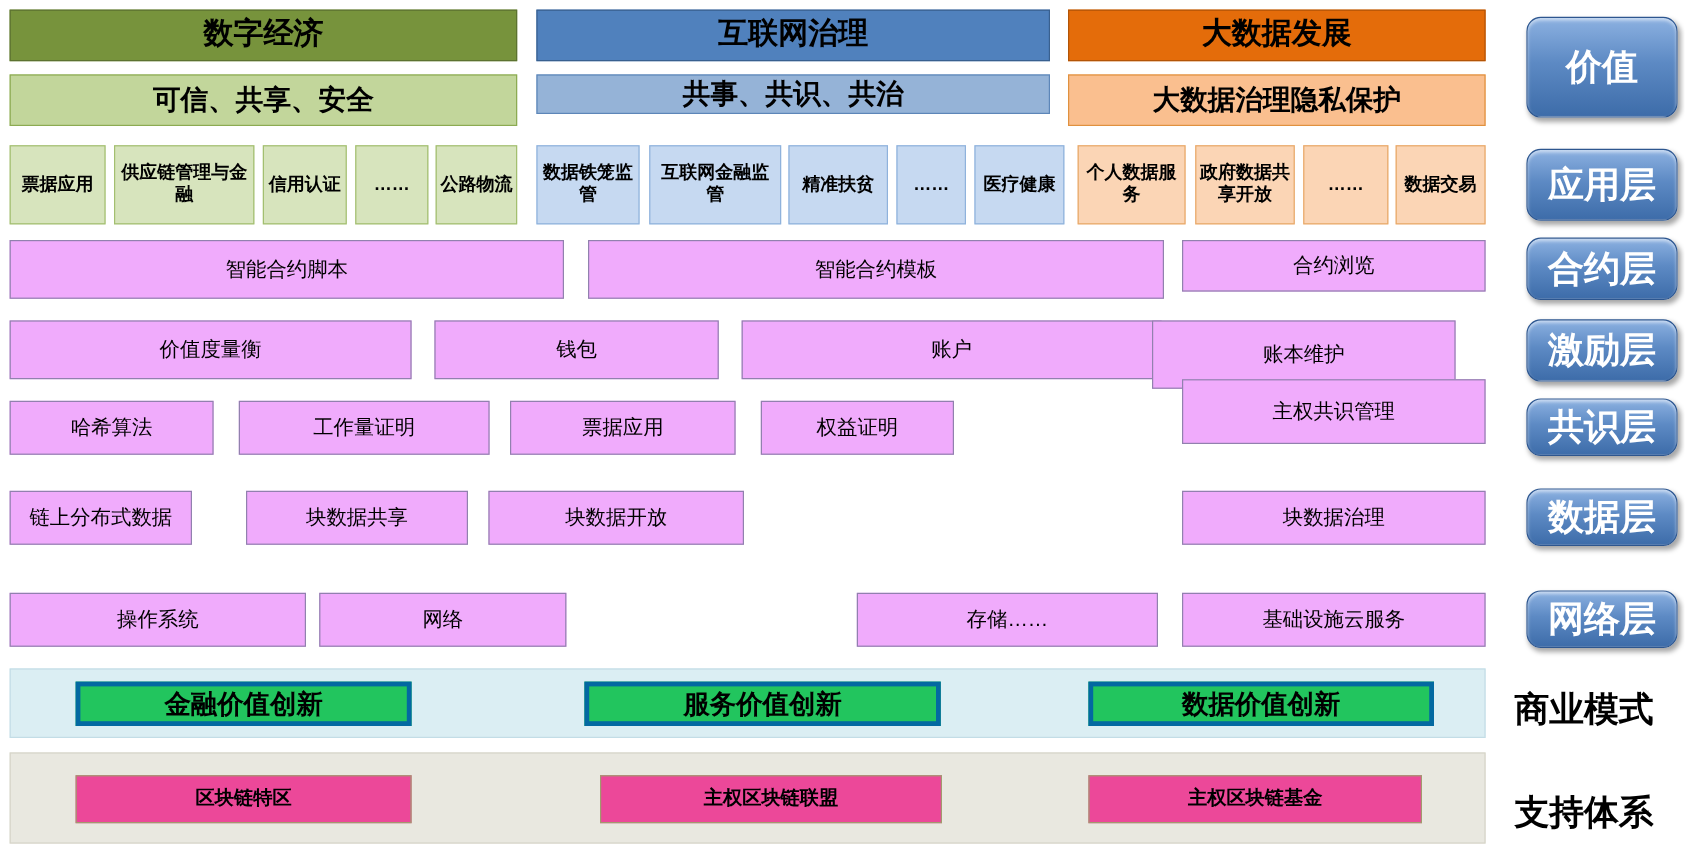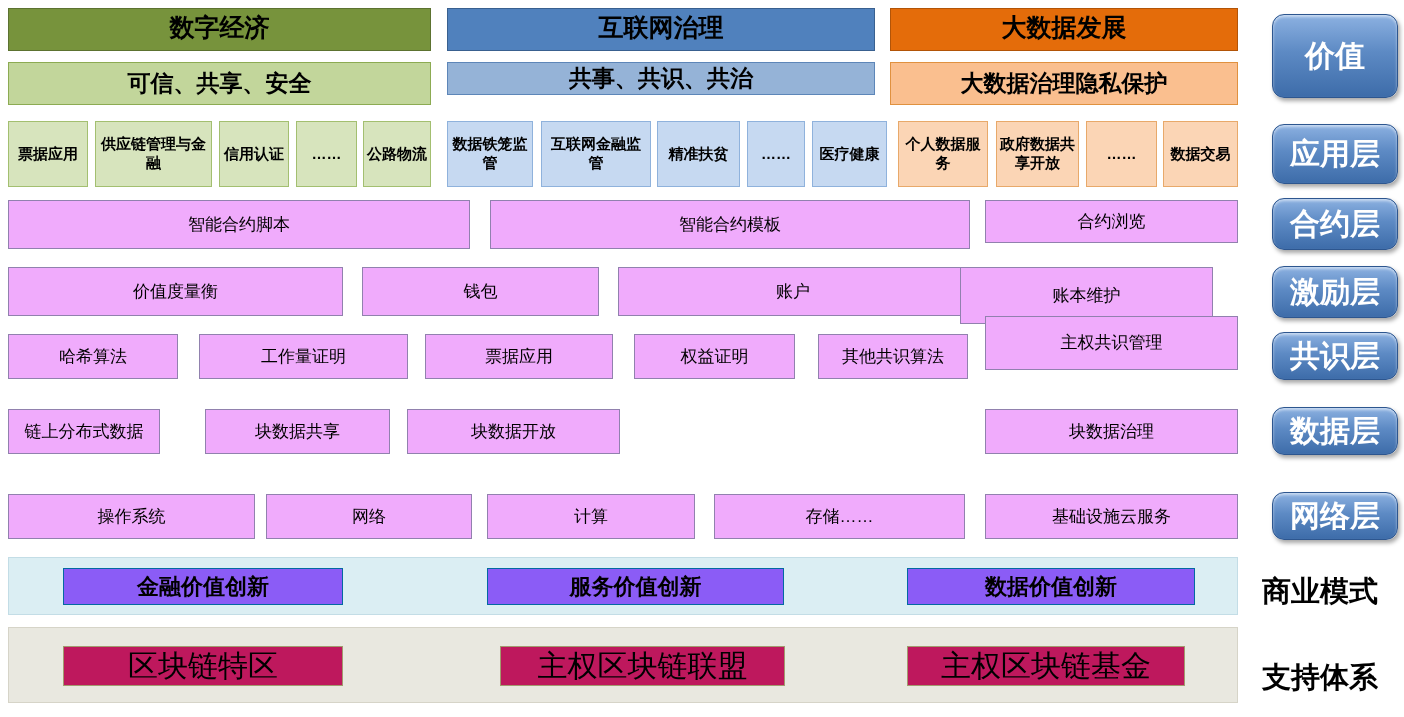--- a/index.html
+++ b/index.html
@@ -19,22 +19,22 @@
   .b2 { background:#95b3d7; border-color:#5d86b8; }
   .o2 { background:#fabf8f; border-color:#e0913f; }
   .g3 { background:#d7e4bd; border-color:#a3bf70; }
   .b3 { background:#c6d9f1; border-color:#8fb2dc; }
   .o3 { background:#fbd5b5; border-color:#e8a96a; }
   
   .purple { background:#f0abfc; border:1px solid #9181ae; font-size:17px; }
   
   .band-biz { position:absolute; background:#dbeef3; border:1px solid #c3dde6; }
   .band-sup { position:absolute; background:#e9e8e0; border:1px solid #d6d4c8; }
-  .teal { background:#8b5cf6; border:1px solid #0369a1; font-weight:bold; font-size:22px; }
-  .tan  { background:#be185d; border:1px solid #a29a6e; font-weight:normal; font-size:30px; }
+  .teal { background:#22c55e; border:4px solid #0369a1; font-weight:bold; font-size:22px; }
+  .tan  { background:#ec4899; border:1px solid #a29a6e; font-weight:bold; font-size:16px; }
   
   .sidebtn { position:absolute; left:1272px; width:126px; border-radius:12px;
              background:linear-gradient(180deg,#8cb1e1 0%, #5d8ac4 45%, #3d6ca9 100%);
              border:1px solid #2d568f; color:#fff; font-weight:bold; font-size:30px;
              display:flex; align-items:center; justify-content:center;
              box-shadow: inset 0 2px 3px rgba(255,255,255,.55), 2px 3px 4px rgba(0,0,0,.35); }
   .sidelabel { position:absolute; left:1240px; width:160px; text-align:center;
                font-weight:bold; font-size:29px; color:#000; }
 </style>
 </head>
@@ -73,31 +73,29 @@
 
   <div class="box purple" style="left:8px;top:267px;width:335px;height:49px">价值度量衡</div>
   <div class="box purple" style="left:362px;top:267px;width:237px;height:49px">钱包</div>
   <div class="box purple" style="left:618px;top:267px;width:350px;height:49px">账户</div>
   <div class="box purple" style="left:960px;top:267px;width:253px;height:57px">账本维护</div>
 
   <div class="box purple" style="left:8px;top:334px;width:170px;height:45px">哈希算法</div>
   <div class="box purple" style="left:199px;top:334px;width:209px;height:45px">工作量证明</div>
   <div class="box purple" style="left:425px;top:334px;width:188px;height:45px">票据应用</div>
   <div class="box purple" style="left:634px;top:334px;width:161px;height:45px">权益证明</div>
-  <div class="box purple" style="left:818px;top:334px;width:150px;height:45px">其他共识算法</div>
   <div class="box purple" style="left:985px;top:316px;width:253px;height:54px">主权共识管理</div>
 
   <div class="box purple" style="left:8px;top:409px;width:152px;height:45px">链上分布式数据</div>
   <div class="box purple" style="left:205px;top:409px;width:185px;height:45px">块数据共享</div>
   <div class="box purple" style="left:407px;top:409px;width:213px;height:45px">块数据开放</div>
   <div class="box purple" style="left:985px;top:409px;width:253px;height:45px">块数据治理</div>
 
   <div class="box purple" style="left:8px;top:494px;width:247px;height:45px">操作系统</div>
   <div class="box purple" style="left:266px;top:494px;width:206px;height:45px">网络</div>
-  <div class="box purple" style="left:487px;top:494px;width:208px;height:45px">计算</div>
   <div class="box purple" style="left:714px;top:494px;width:251px;height:45px">存储……</div>
   <div class="box purple" style="left:985px;top:494px;width:253px;height:45px">基础设施云服务</div>
 
   <div class="band-biz" style="left:8px;top:557px;width:1230px;height:58px"></div>
   <div class="box teal" style="left:63px;top:568px;width:280px;height:37px">金融价值创新</div>
   <div class="box teal" style="left:487px;top:568px;width:297px;height:37px">服务价值创新</div>
   <div class="box teal" style="left:907px;top:568px;width:288px;height:37px">数据价值创新</div>
 
   <div class="band-sup" style="left:8px;top:627px;width:1230px;height:76px"></div>
   <div class="box tan" style="left:63px;top:646px;width:280px;height:40px">区块链特区</div>

